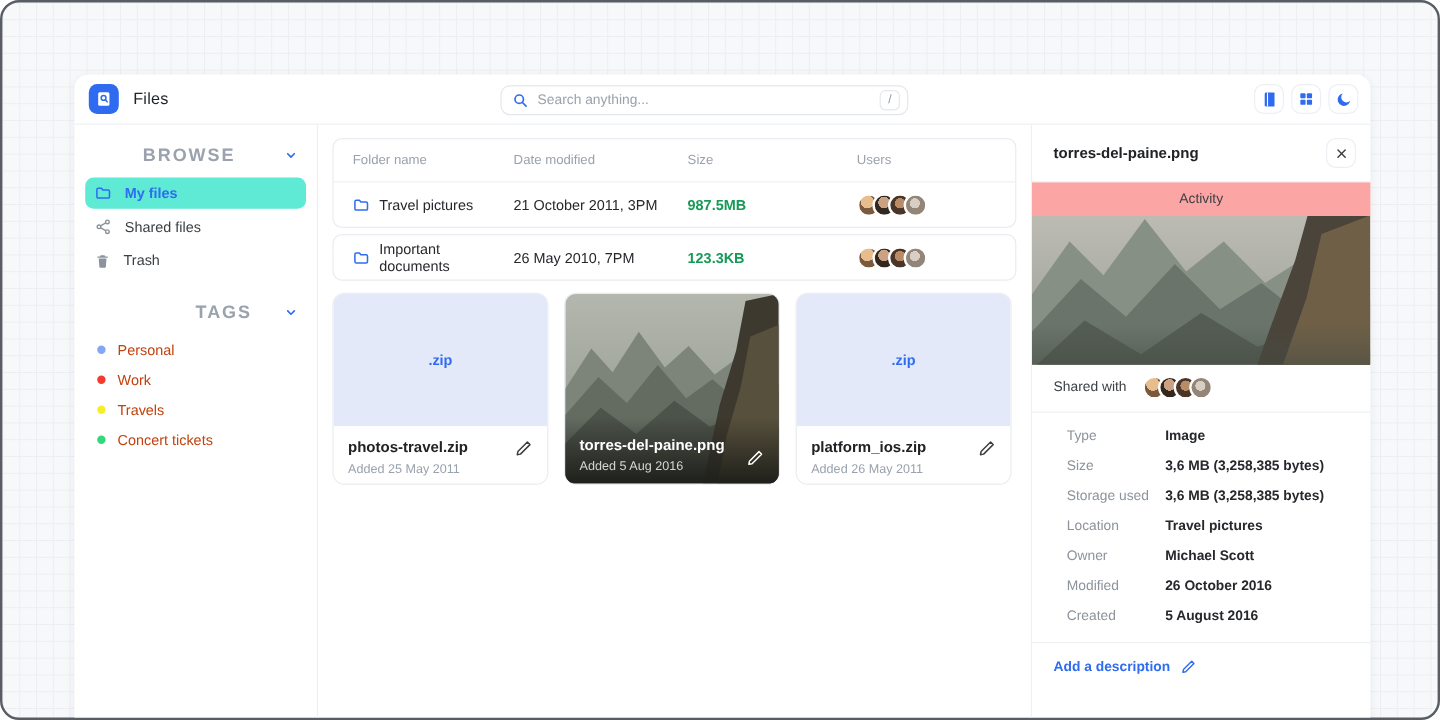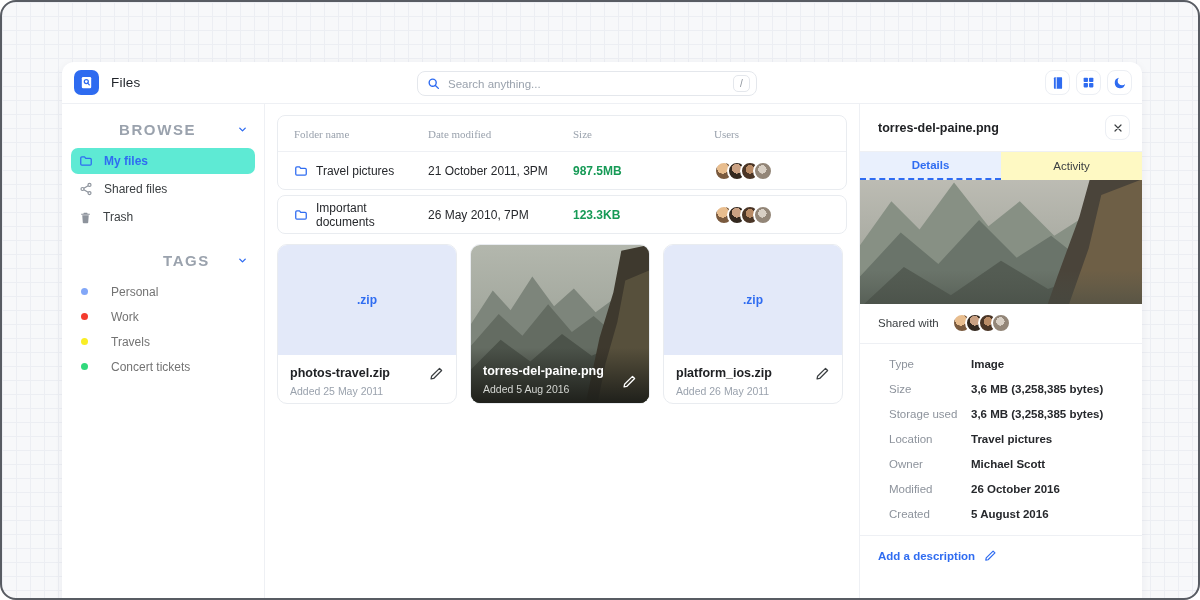--- a/index.html
+++ b/index.html
@@ -49,31 +49,31 @@
   
   .sect-head { display:flex; align-items:center; justify-content:space-between;
     padding:8px 7px 10px; cursor:pointer; }
   .sect-label { font-size:15px; font-weight:700; letter-spacing:1.6px; color:#9aa2ad;padding-left:41px; }
   .nav-item { height:26px; display:flex; align-items:center; gap:11px; padding:0 8px;
     border-radius:7px; font-size:12px; color:#3c4043; margin-bottom:2px; cursor:pointer; }
   .nav-item .ic { display:flex; color:#8d939c; }
   .nav-item.active { background:#5eead4; color:#2f6cf1; font-weight:700; }
   .nav-item.active .ic { color:#2f6cf1; }
   .tags-head { margin-top:14px;margin-left:44px; }
-  .tag-item { height:25px; display:flex; align-items:center; gap:23px; padding:0 10px;
-    font-size:12px; color:#737373; cursor:pointer; }
+  .tag-item { height:25px; display:flex; align-items:center; gap:10px; padding:0 10px;
+    font-size:12px; color:#c2410c; cursor:pointer; }
   .dot { width:7px; height:7px; border-radius:50%; flex:0 0 7px; }
 
   
   .tcard { border:1px solid #e9ecf0; border-radius:8px; background:#fff; overflow:hidden; }
   .tcard + .tcard { margin-top:5px; }
   .thead, .trow { display:grid; grid-template-columns:134px 145px 141px 1fr;
     align-items:center; padding:0 16px; }
   .thead { height:36px; border-bottom:1px solid #eef0f4; }
-  .th { font-size:11px; color:#9aa2ad;font-family:Liberation Serif, serif; }
+  .th { font-size:11px; color:#9aa2ad; }
   .trow { height:37px; cursor:pointer; }
   .cell-name { display:flex; align-items:center; gap:8px; font-size:12px; color:#26282c; }
   .cell-name .ic { color:#2f6cf1; display:flex; }
   .cell-date { font-size:12px; color:#26282c; }
   .cell-size { font-size:12px; font-weight:700; color:#169a56; }
   .avatars { display:flex; }
   .av { width:20px; height:20px; border-radius:50%; border:2px solid #fff; }
   .av + .av { margin-left:-7px; }
   .av1 { background:radial-gradient(circle at 42% 32%, #e8bd8e 0 38%, #7a5a3e 39% 100%); }
   .av2 { background:radial-gradient(circle at 48% 36%, #caa183 0 36%, #33281f 37% 100%); }
@@ -98,21 +98,21 @@
   .fcard.img .pencil-btn { color:#fff; bottom:14px; }
 
   
   .panel-head { height:48px; flex:0 0 48px; display:flex; align-items:center;
     justify-content:space-between; padding:0 12px 0 18px; border-bottom:1px solid #eef0f4; }
   .panel-title { font-size:12.5px; font-weight:700; color:#202225; }
   .close-btn { width:25px; height:25px; border:1px solid #eceff4; border-radius:8px;
     background:#fff; color:#3c4043; display:flex; align-items:center; justify-content:center; cursor:pointer; }
   .tabs { display:flex; height:28px; flex:0 0 28px; }
   .tab { flex:1; display:flex; align-items:center; justify-content:center;
-    font-size:11.5px; color:#3c4043; cursor:pointer; background:#fef9c3; border:none; }
+    font-size:11.5px; color:#3c4043; cursor:pointer; background:#fca5a5; border:none; }
   .tab.active { background:#e9f0fd; color:#2f6cf1; font-weight:700;
     border-bottom:2px dashed #2f6cf1; }
   .preview { height:124px; flex:0 0 124px; overflow:hidden; }
   .preview svg { width:100%; height:100%; display:block; }
   .shared { display:flex; align-items:center; gap:13px; padding:9px 18px 10px;
     border-bottom:1px solid #eef0f4; }
   .shared-label { font-size:11.5px; color:#3c4043; }
   .details { padding:7px 18px 9px; }
   .drow { display:flex; align-items:flex-start; padding:6.5px 0;margin-left:11px; }
   .dlabel { width:82px; flex:0 0 82px; font-size:11.5px; color:#8d939c; }
@@ -350,21 +350,20 @@
       <div class="panel-head">
         <span class="panel-title">torres-del-paine.png</span>
         <button class="close-btn">
           <svg width="12" height="12" viewBox="0 0 24 24" fill="none" stroke="currentColor" stroke-width="2.4" stroke-linecap="round">
                 <path d="M6 6l12 12M18 6L6 18"></path>
               </svg>
         </button>
       </div>
 
       <div class="tabs">
-        <button class="tab active">Details</button>
         <button class="tab">Activity</button>
       </div>
 
       <div class="preview">
         <svg viewBox="0 0 180 124" preserveAspectRatio="xMidYMid slice">
           <defs>
             <linearGradient id="sky2" x1="0" y1="0" x2="0" y2="1">
                   <stop offset="0" stop-color="#c6c4bc"></stop>
                   <stop offset="1" stop-color="#8f958b"></stop>
                 </linearGradient>

